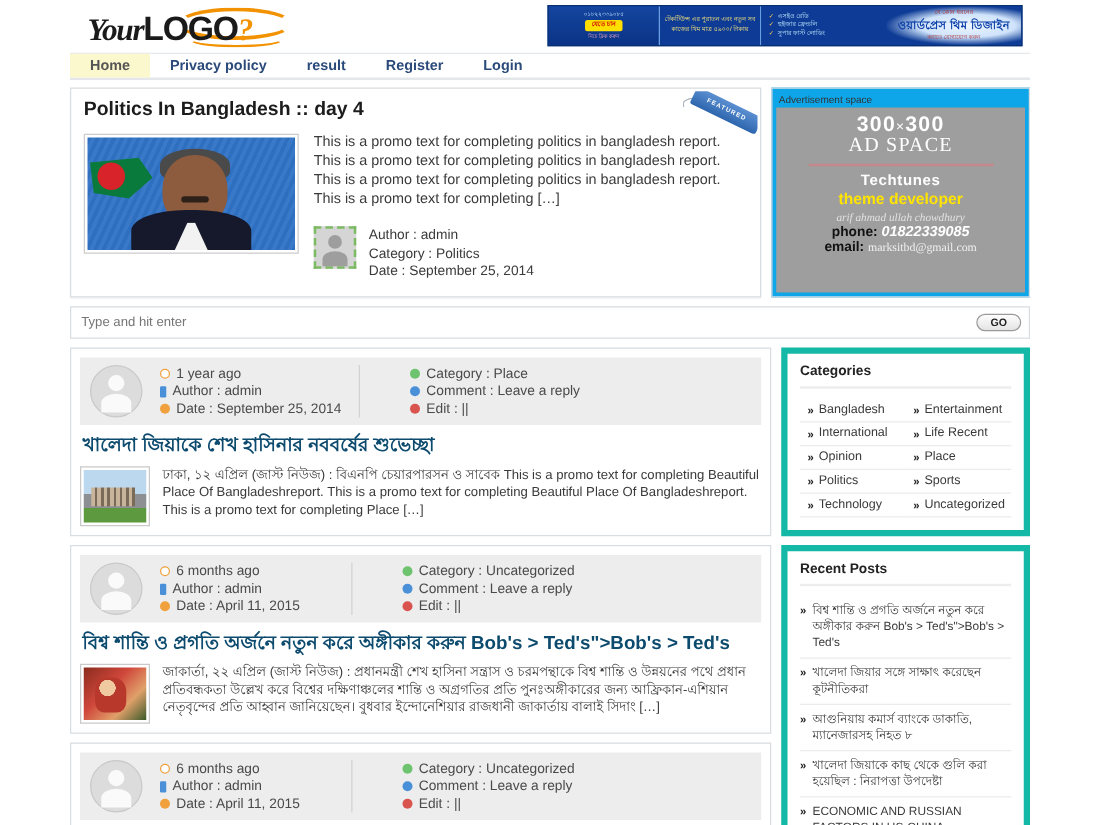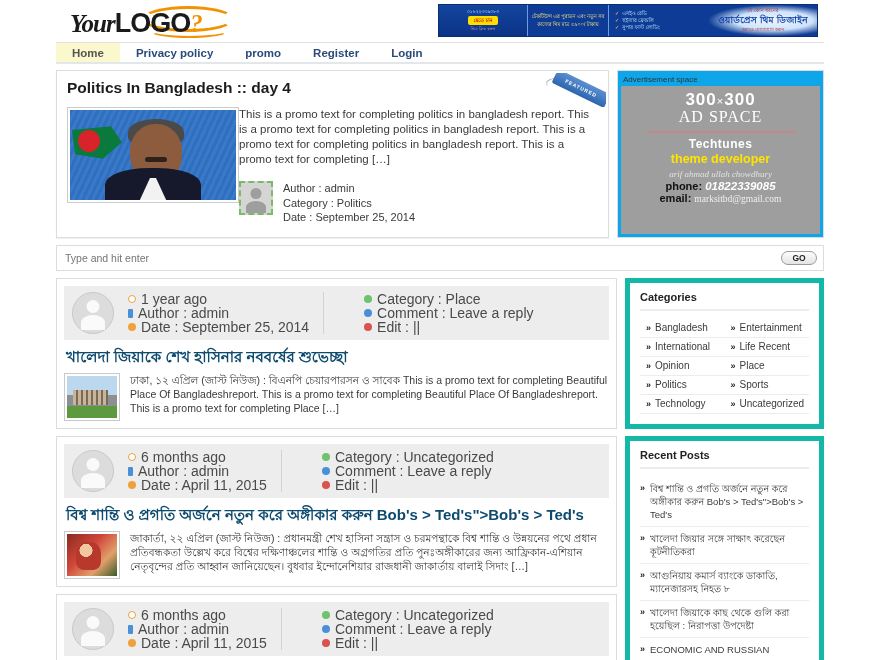--- a/index.html
+++ b/index.html
@@ -64,21 +64,21 @@
   .feature h2 { margin:0 0 10px 0; font-size:15.5px; color:#1c1c1c;
      font-family:"Liberation Sans", sans-serif; font-weight:bold; }
   .ribbon { position:absolute; right:2px; top:2px; width:66px; height:34px; overflow:hidden; }
   .ribbon .tag { position:absolute; right:-4px; top:8px; width:58px; height:15px;
      background:linear-gradient(#5b8fd1,#2d66ae); transform:rotate(26deg);
      border-radius:2px; color:#fff; font-size:5px; letter-spacing:1px;
      font-weight:bold; text-align:center; line-height:15px; }
   .ribbon .str { position:absolute; left:6px; top:5px; width:16px; height:7px;
      border-top:1px solid #aab4bf; border-left:1px solid #aab4bf;
      border-radius:60% 0 0 0; transform:rotate(-6deg); }
-  .fbody { display:flex; }
+  .fbody { display:flex; gap:12px; }
   .fthumb { width:172px; height:96px; border:1px solid #ccc; padding:2px; background:#fff; }
   .portrait { width:100%; height:100%; position:relative; overflow:hidden;
      background:repeating-linear-gradient(115deg,#2f6fc0 0 3px,#3a79c8 3px 6px); }
   .portrait .head { position:absolute; left:52%; top:16%; width:52px; height:56px;
      background:#8d5b3d; border-radius:48% 48% 42% 42%; transform:translateX(-50%); }
   .portrait .hair { position:absolute; left:52%; top:10%; width:56px; height:26px;
      background:#4a4a4a; border-radius:50% 50% 30% 30%; transform:translateX(-50%); }
   .portrait .mus { position:absolute; left:52%; top:52%; width:22px; height:5px;
      background:#2e2119; border-radius:3px; transform:translateX(-50%); }
   .portrait .body { position:absolute; left:50%; bottom:-4px; width:96px; height:36px;
@@ -134,21 +134,21 @@
   .side { width:199px; }
 
   .post { border:1px solid #d8dde1; background:#fff; margin-bottom:7px; padding:7px; }
   .pmeta { background:#ededed; display:flex; align-items:center; padding:6px 8px; }
   .pavatar { width:42px; height:42px; border-radius:50%; background:#dcdcdc;
      border:1px solid #c9c9c9; position:relative; flex:none; }
   .pavatar::before { content:""; position:absolute; left:50%; top:7px; width:13px;
      height:13px; background:#fafafa; border-radius:50%; transform:translateX(-50%); }
   .pavatar::after { content:""; position:absolute; left:50%; bottom:3px; width:24px;
      height:15px; background:#fafafa; border-radius:50% 50% 0 0; transform:translateX(-50%); }
-  .mcol { padding:0 14px; font-size:14px; line-height:14px; color:#4a4a4a; }
+  .mcol { padding:0 14px; font-size:11px; line-height:14px; color:#4a4a4a; }
   .mcol.left { border-right:1px solid #d2d2d2; min-width:168px; }
   .mcol.right { padding-left:40px; }
   .mrow { display:flex; align-items:center; gap:5px; }
   .ic { width:8px; height:8px; border-radius:50%; flex:none; display:inline-block; }
   .ic.clock { border:1.5px solid #f0a03c; background:#fff; }
   .ic.user { background:#4a90d9; border-radius:1px; height:9px; width:5px; }
   .ic.cal { background:#f0a03c; }
   .ic.cat { background:#6ec36e; }
   .ic.com { background:#4a90d9; }
   .ic.edit { background:#d9534f; }
@@ -212,21 +212,21 @@
         <div class="t1">যে কোন ধরনের</div>
         <div class="t2">ওয়ার্ডপ্রেস থিম ডিজাইন</div>
         <div class="t3">করাতে যোগাযোগ করুন</div>
       </div>
     </div>
   </div>
 
   <div class="nav">
     <a class="active" href="#">Home</a>
     <a href="#">Privacy policy</a>
-    <a href="#">promo</a>
+    <a href="#">result</a>
     <a href="#">Register</a>
     <a href="#">Login</a>
   </div>
 
   <div class="topwrap">
     <div class="feature">
       <div class="ribbon">
         <div class="str"></div>
         <div class="tag">FEATURED</div>
       </div>

